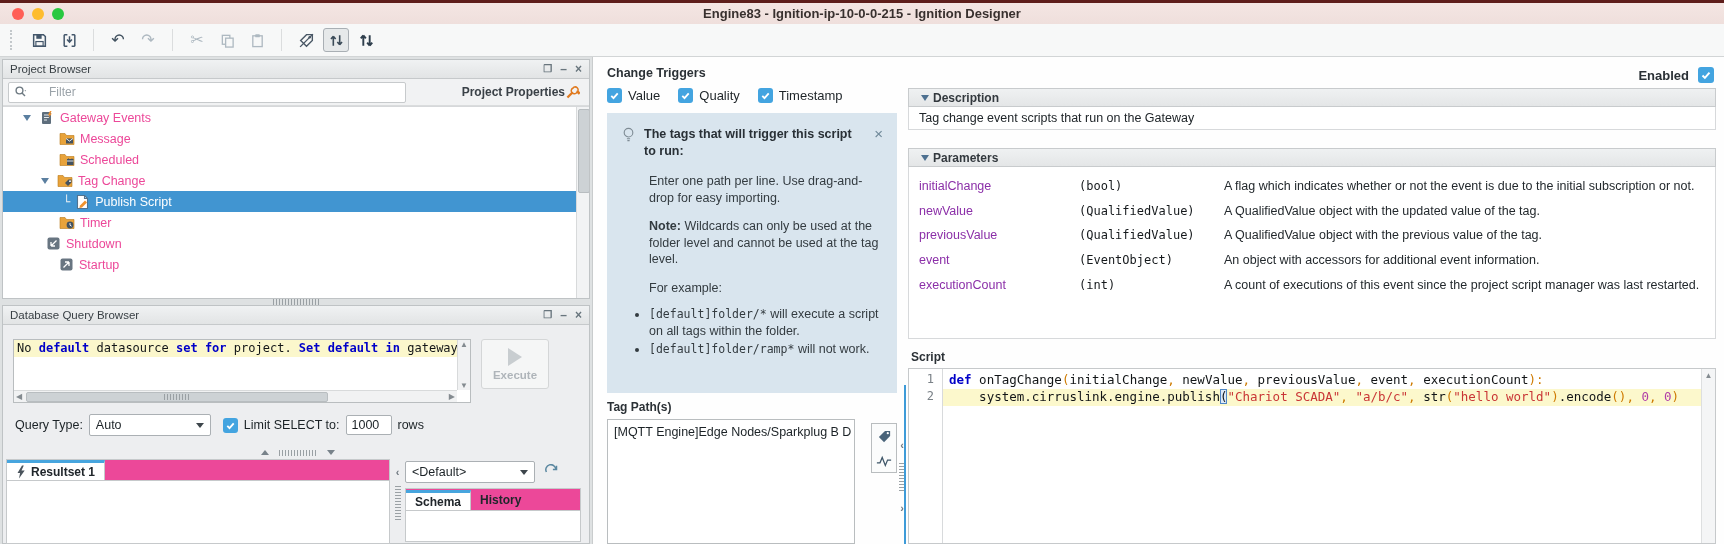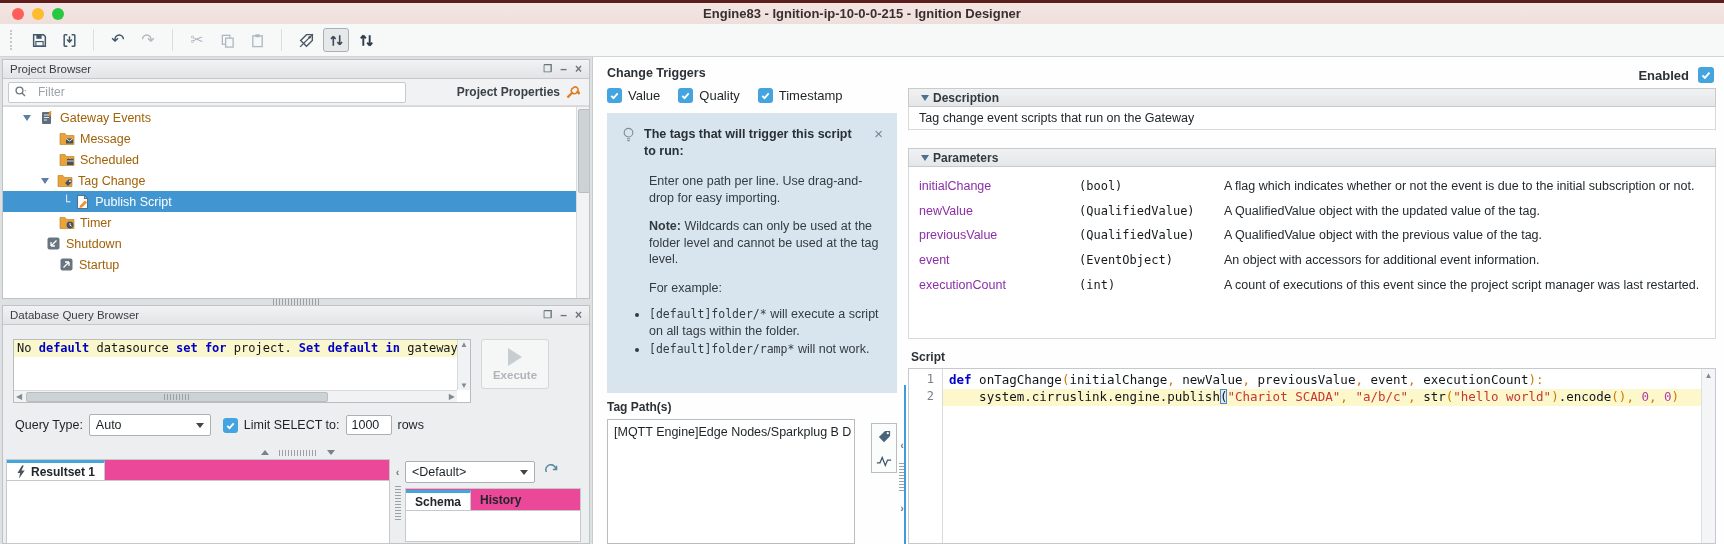--- a/index.html
+++ b/index.html
@@ -30,26 +30,26 @@
   .phead{height:19px;background:linear-gradient(#F0F2F3,#E2E4E5);border-bottom:1px solid #C6C9CB;
          display:flex;align-items:center;padding:0 7px;font-size:11.5px;color:#394045;box-sizing:border-box;}
   .phead .sp{flex:1;}
   .wbtn{color:#68757D;font-size:12px;line-height:1;margin-left:8px;font-weight:bold;}
   .wbtn.float{font-size:10px;}
 
   
   .filterrow{height:27px;background:#F1F2F3;border-bottom:1px solid #DADCDD;display:flex;align-items:center;
              padding:0 5px;box-sizing:border-box;}
   .filterbox{width:398px;height:21px;background:#fff;border:1px solid #C7CACC;border-radius:2px;
-             display:flex;align-items:center;padding:0 5px;box-sizing:border-box;gap:8px;}
+             display:flex;align-items:center;padding:0 5px;box-sizing:border-box;gap:19px;}
   .filterbox input{border:none;outline:none;flex:1;font-size:12px;color:#333;font-family:"Liberation Sans",sans-serif;background:transparent;}
   .filterbox input::placeholder{color:#9BA3A9;}
-  .ppbtn{margin-left:auto;display:flex;align-items:center;gap:5px;font-size:12px;font-weight:bold;color:#3A4147;padding-right:4px;}
+  .ppbtn{margin-left:auto;display:flex;align-items:center;font-size:12px;font-weight:bold;color:#3A4147;padding-right:4px;}
   .tree{position:relative;background:#fff;border-top:1px solid #D6D8DA;overflow:hidden;flex:1;}
-  .trow{height:21px;display:flex;align-items:center;font-size:12.5px;color:#a16207;gap:5px;white-space:nowrap;}
+  .trow{height:21px;display:flex;align-items:center;font-size:12.5px;color:#ec4899;gap:5px;white-space:nowrap;}
   .trow.selected{background:#4195D1;color:#fff;}
   .exp{width:0;height:0;border-left:4.5px solid transparent;border-right:4.5px solid transparent;border-top:6px solid #5B7FA0;margin-right:3px;}
   .elbow{font-family:"DejaVu Sans Mono",monospace;color:#E8EEF3;font-size:12px;}
   .vscroll{position:absolute;right:0;top:0;bottom:0;width:13px;background:#F2F3F4;border-left:1px solid #D8DADB;box-sizing:border-box;}
   .vthumb{position:absolute;left:1px;width:10px;background:#CDD2D5;border:1px solid #B8BDC0;border-radius:2px;}
   .dots-v{background:repeating-linear-gradient(0deg,#9AA0A4 0 1px,transparent 1px 3px);width:6px;}
   .dots-h{background:repeating-linear-gradient(90deg,#9AA0A4 0 1px,transparent 1px 3px);height:6px;}
 
   
   .qeditor{background:#fff;border:1px solid #B9BDBF;box-sizing:border-box;}

